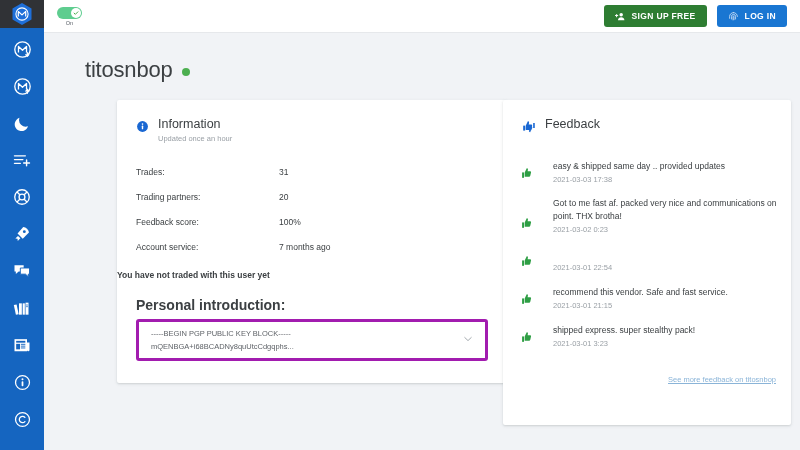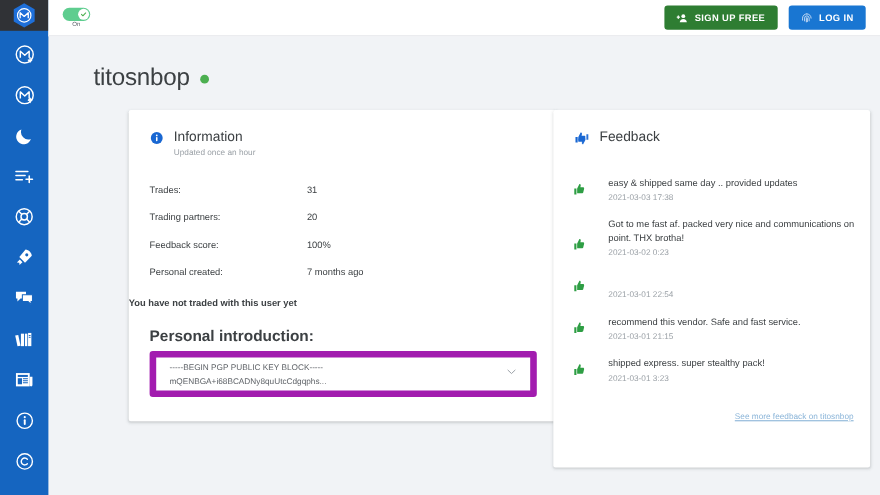--- a/index.html
+++ b/index.html
@@ -140,21 +140,21 @@
     font-size: 8.5px; font-weight: bold; color: #3c4043;
     margin-top: 11px;
   }
 
   .pgp-label {
     font-size: 14px; font-weight: bold; color: #3c4043;
     padding: 17px 0 0 19px;
   }
   .pgp-box {
     margin: 6px 19px 0 19px;
-    border: 6px solid #a21caf;
+    border: 3px solid #a21caf;
     border-radius: 3px;
     height: 42px;
     display: flex; align-items: center;
     padding: 0 11px 0 12px;
     cursor: pointer;
   }
   .pgp-text {
     flex: 1 1 auto;
     font-size: 7.5px; color: #5f6368; line-height: 1.75;
   }
@@ -376,21 +376,21 @@
       </div>
       <div class="info-row">
         <span class="info-key">Trading partners:</span>
         <span class="info-val">20</span>
       </div>
       <div class="info-row">
         <span class="info-key">Feedback score:</span>
         <span class="info-val">100%</span>
       </div>
       <div class="info-row">
-        <span class="info-key">Personal created:</span>
+        <span class="info-key">Account service:</span>
         <span class="info-val">7 months ago</span>
       </div>
     </div>
 
     <div class="no-trade">You have not traded with this user yet</div>
 
     <div class="pgp-label">Personal introduction:</div>
 
     <div class="pgp-box">
       <div class="pgp-text">

